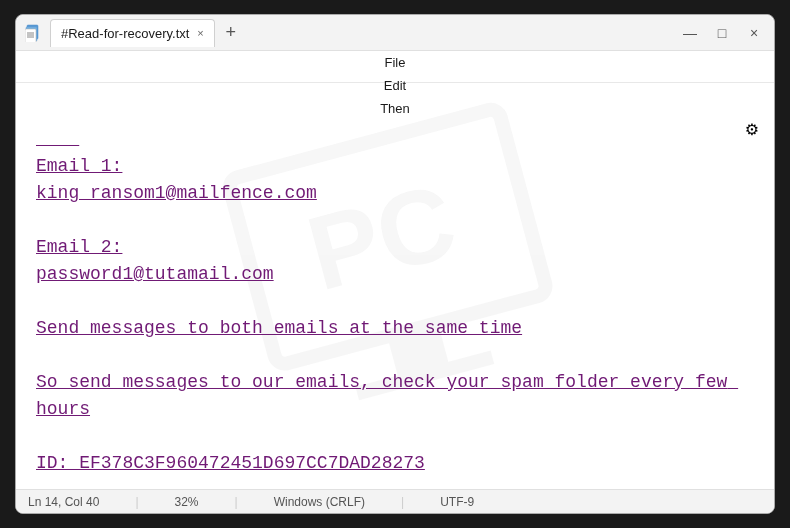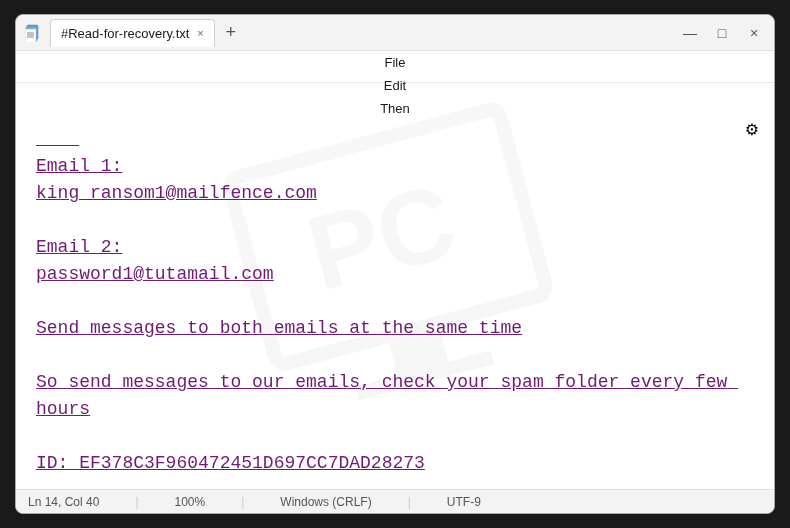--- a/index.html
+++ b/index.html
@@ -249,19 +249,19 @@
 ID: EF378C3F960472451D697CC7DAD28273
 
 If you do not receive a response from us after 24 hours, create a valid
 email, for example, gmail,outlook
 Then send us a message with a new email</div>
   </div>
 
   <div class="status-bar">
     <span class="status-item">Ln 14, Col 40</span>
     <span class="status-separator">|</span>
-    <span class="status-item">100%</span>
+    <span class="status-item">32%</span>
     <span class="status-separator">|</span>
     <span class="status-item">Windows (CRLF)</span>
     <span class="status-separator">|</span>
     <span class="status-item">UTF-9</span>
   </div>
 </div>
 
 </body></html>

